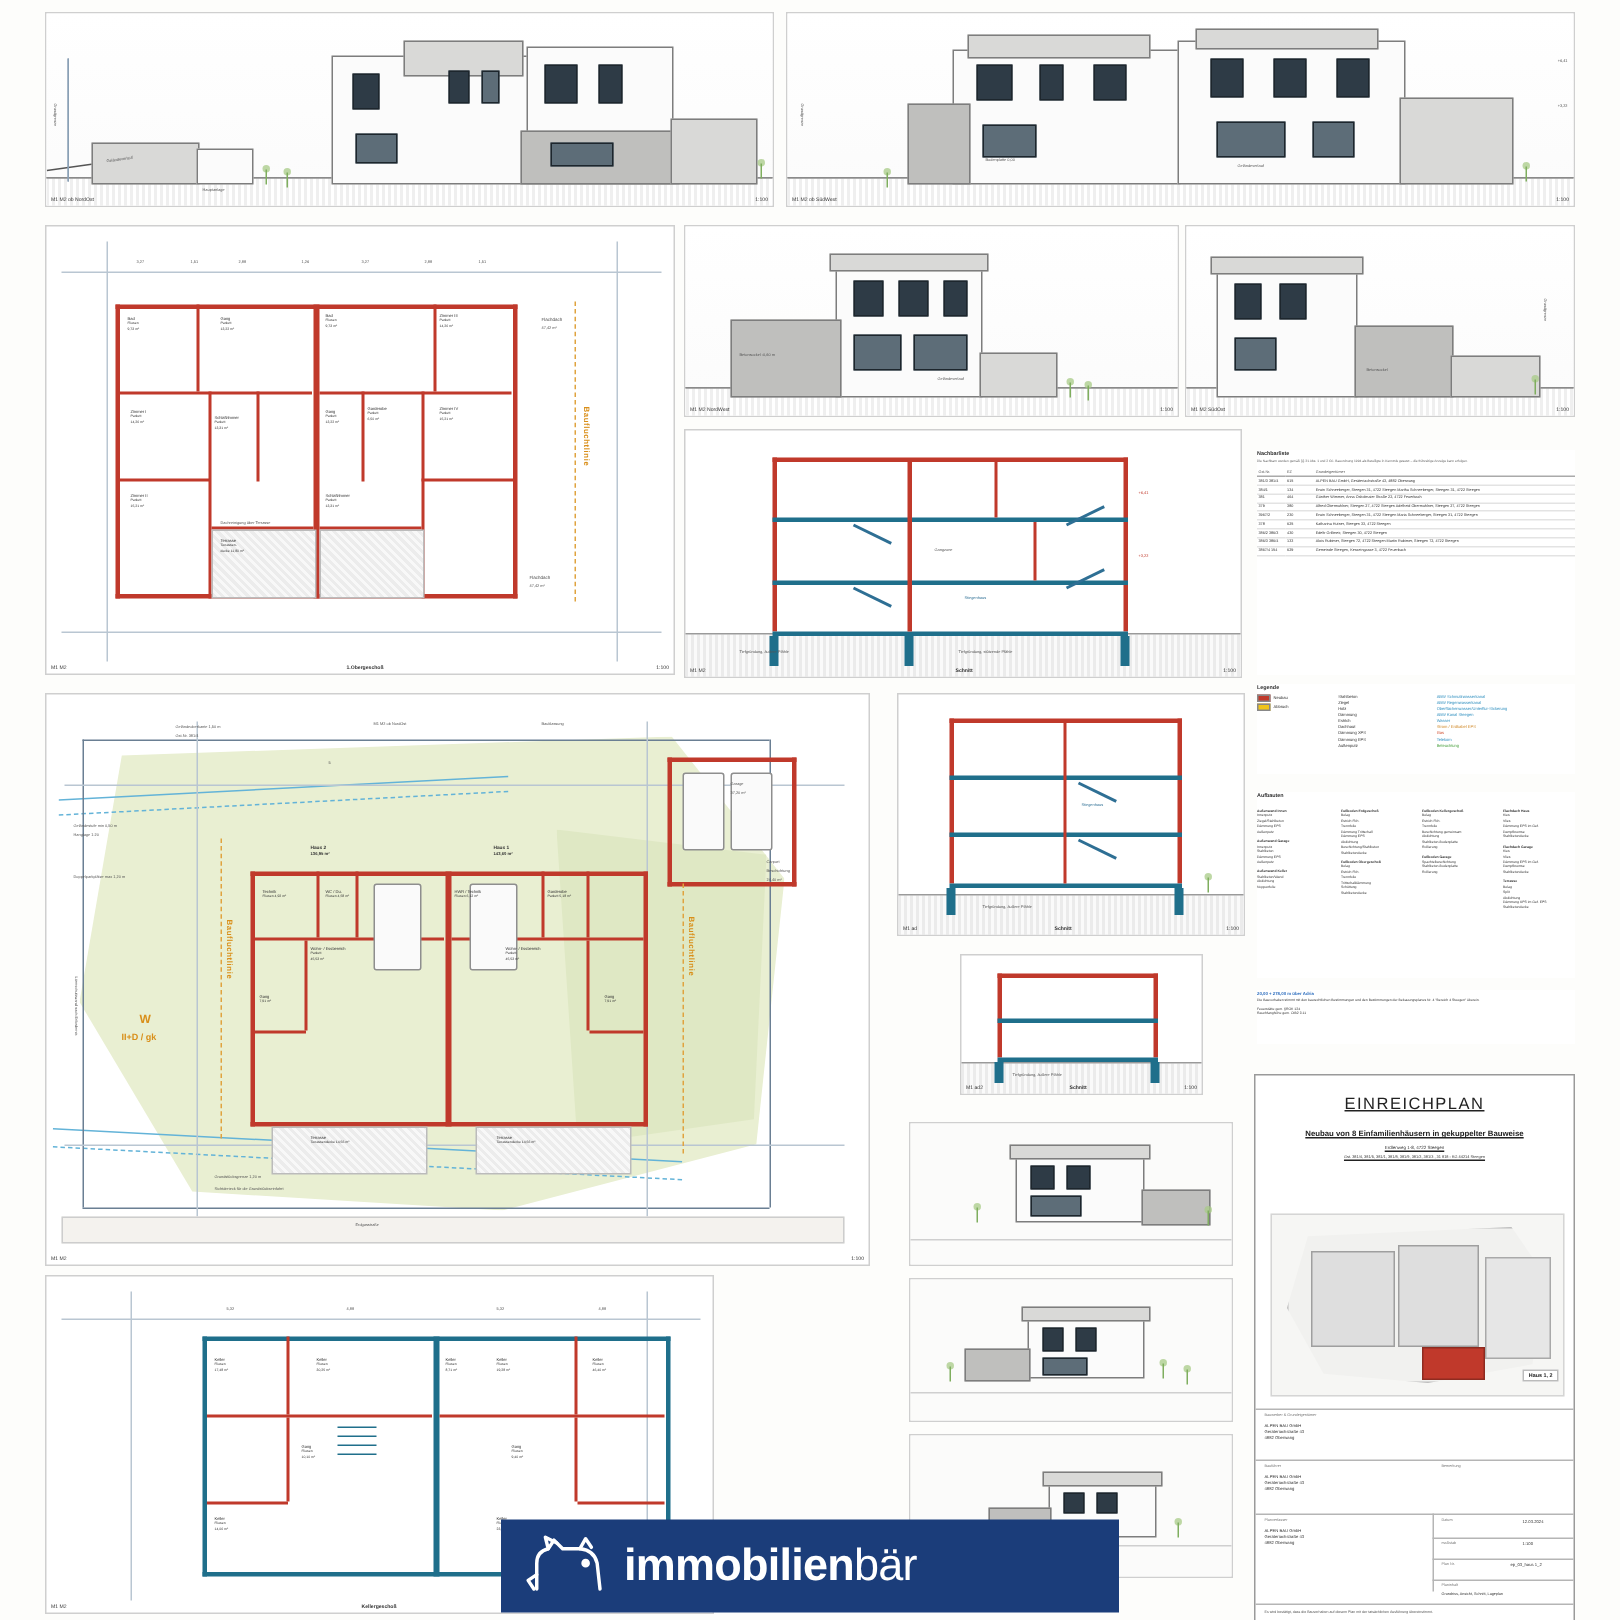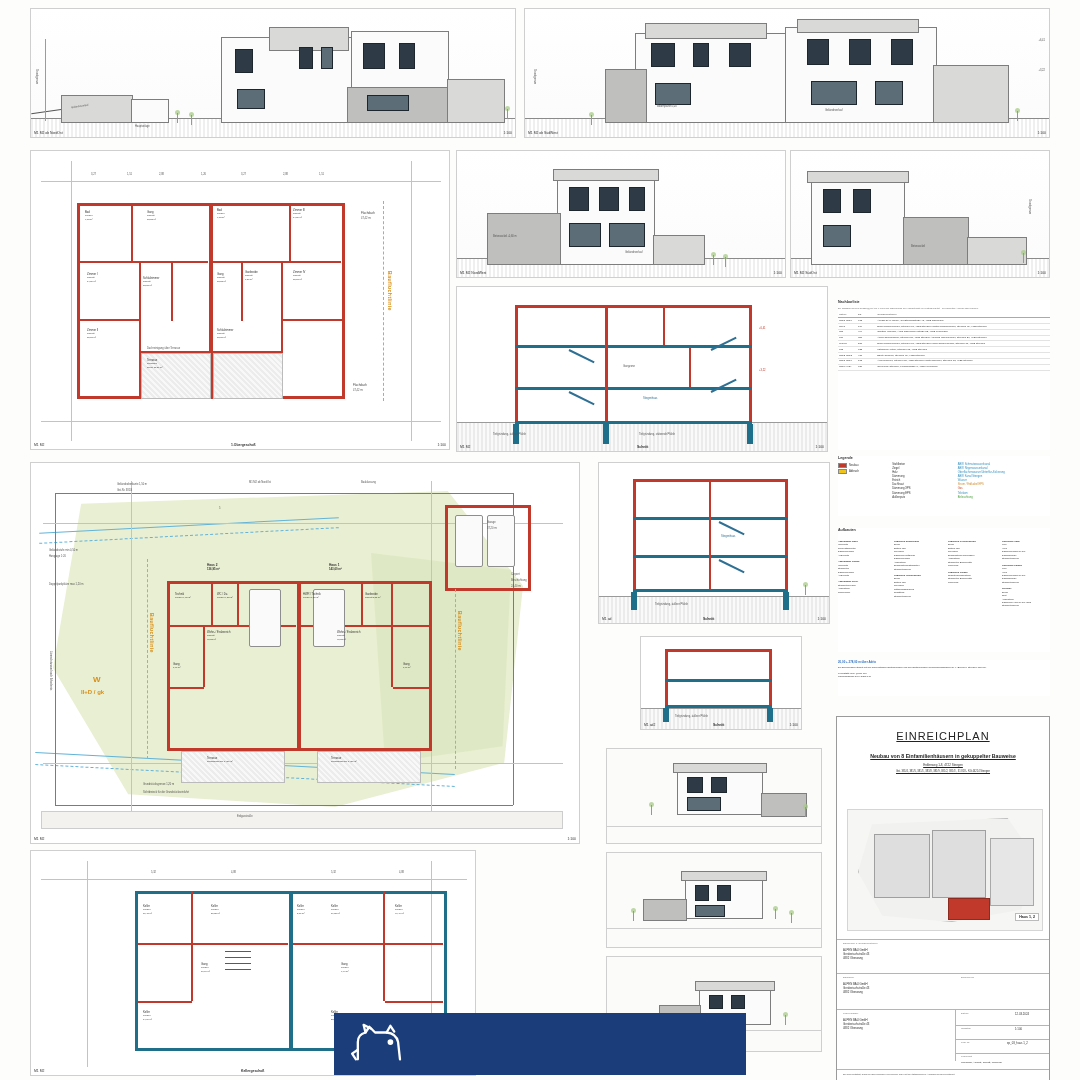--- a/index.html
+++ b/index.html
@@ -816,15 +816,16 @@
       <svg viewBox="0 0 64 48" width="62" height="46" aria-hidden="true">
         <g fill="none" stroke="#ffffff" stroke-width="2.4" stroke-linejoin="round" stroke-linecap="round">
           <path d="M12 40 L12 22 Q12 14 20 12 L24 6 L30 12 L42 12 Q52 13 54 22 L56 40"></path>
           <path d="M20 12 L18 4 L26 8"></path>
           <path d="M42 12 L46 5 L50 11"></path>
           <path d="M12 30 L6 34 L10 40"></path>
           <circle cx="46" cy="22" r="1.8" fill="#fff"></circle>
         </g>
       </svg>
     </div>
+    <div class="txt"><span>immobilien</span><span class="thin">bär</span></div>
   </div>
 
 </div>
 
 </body></html>

